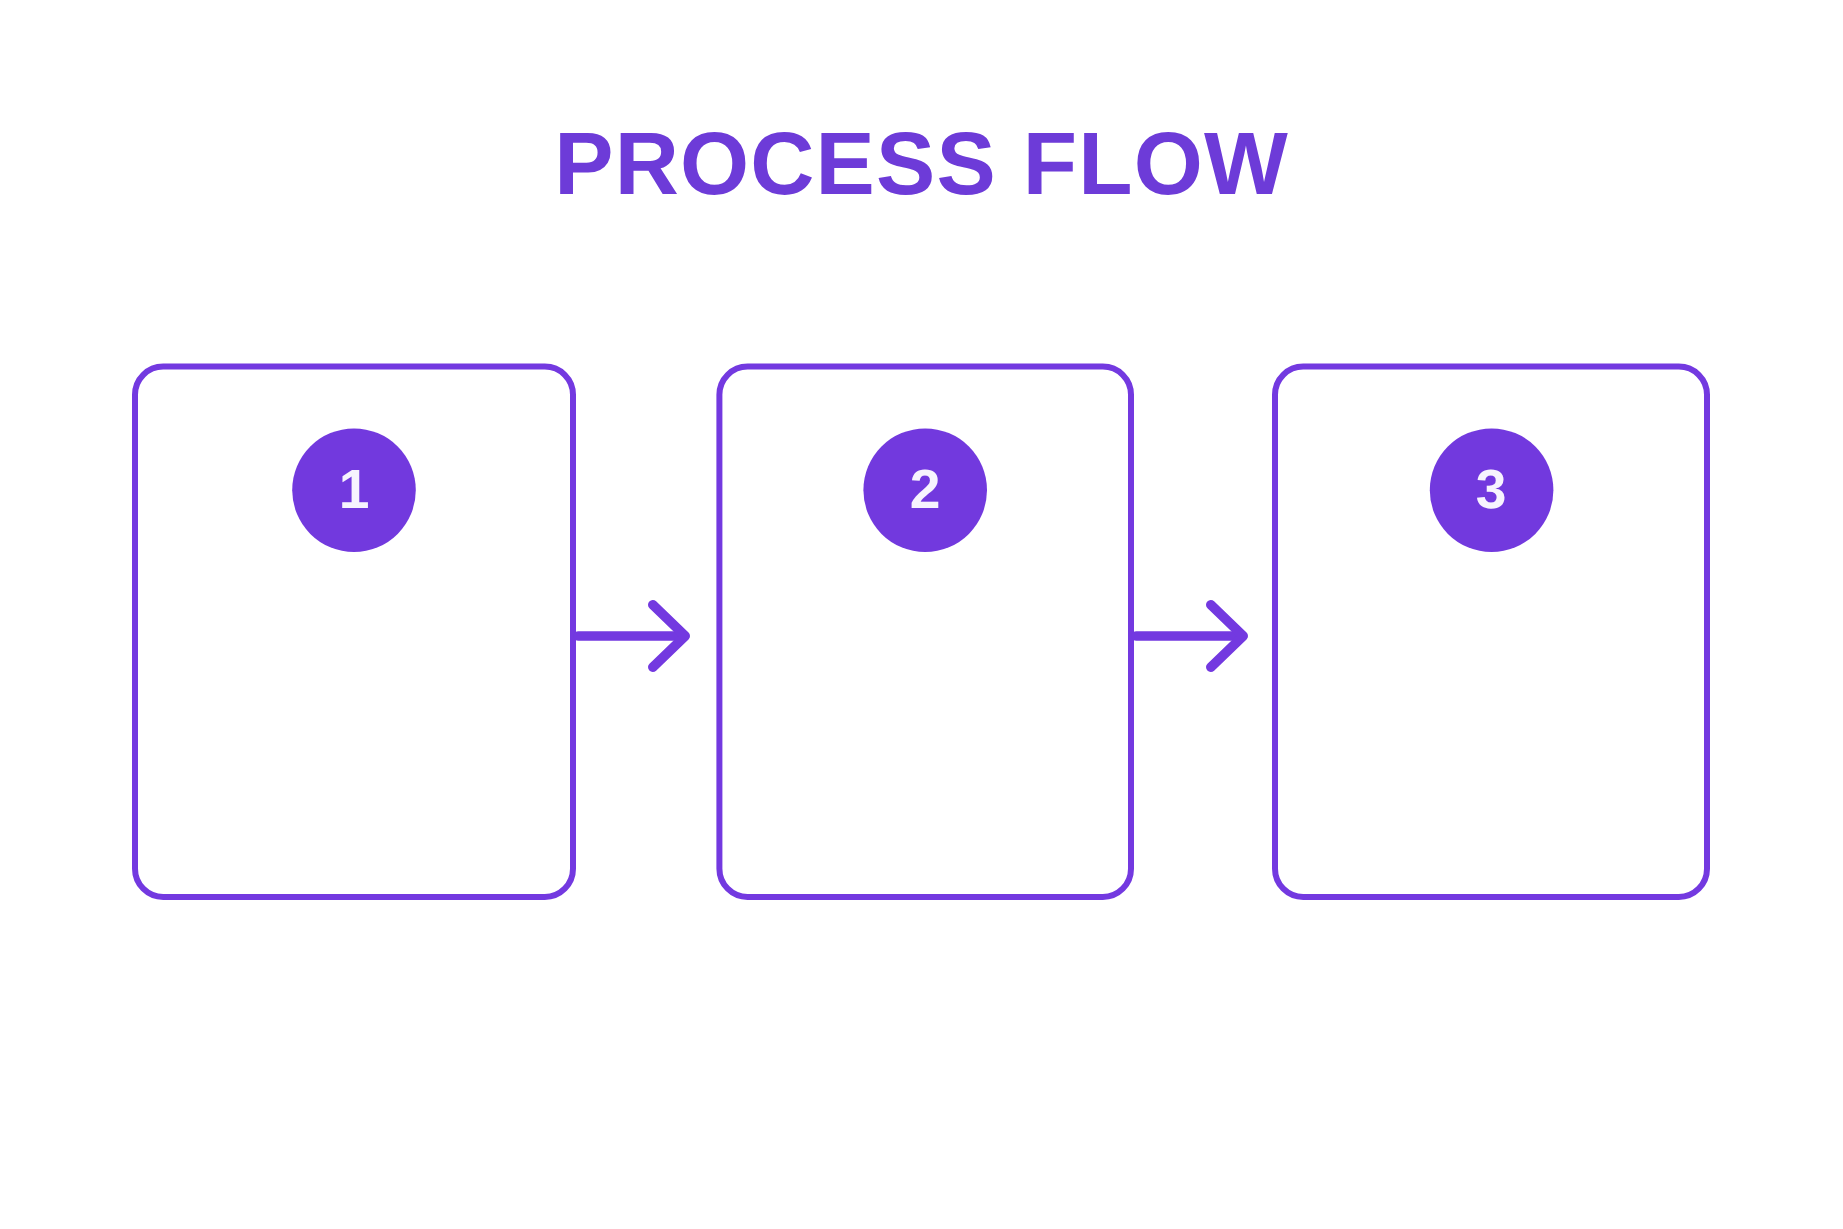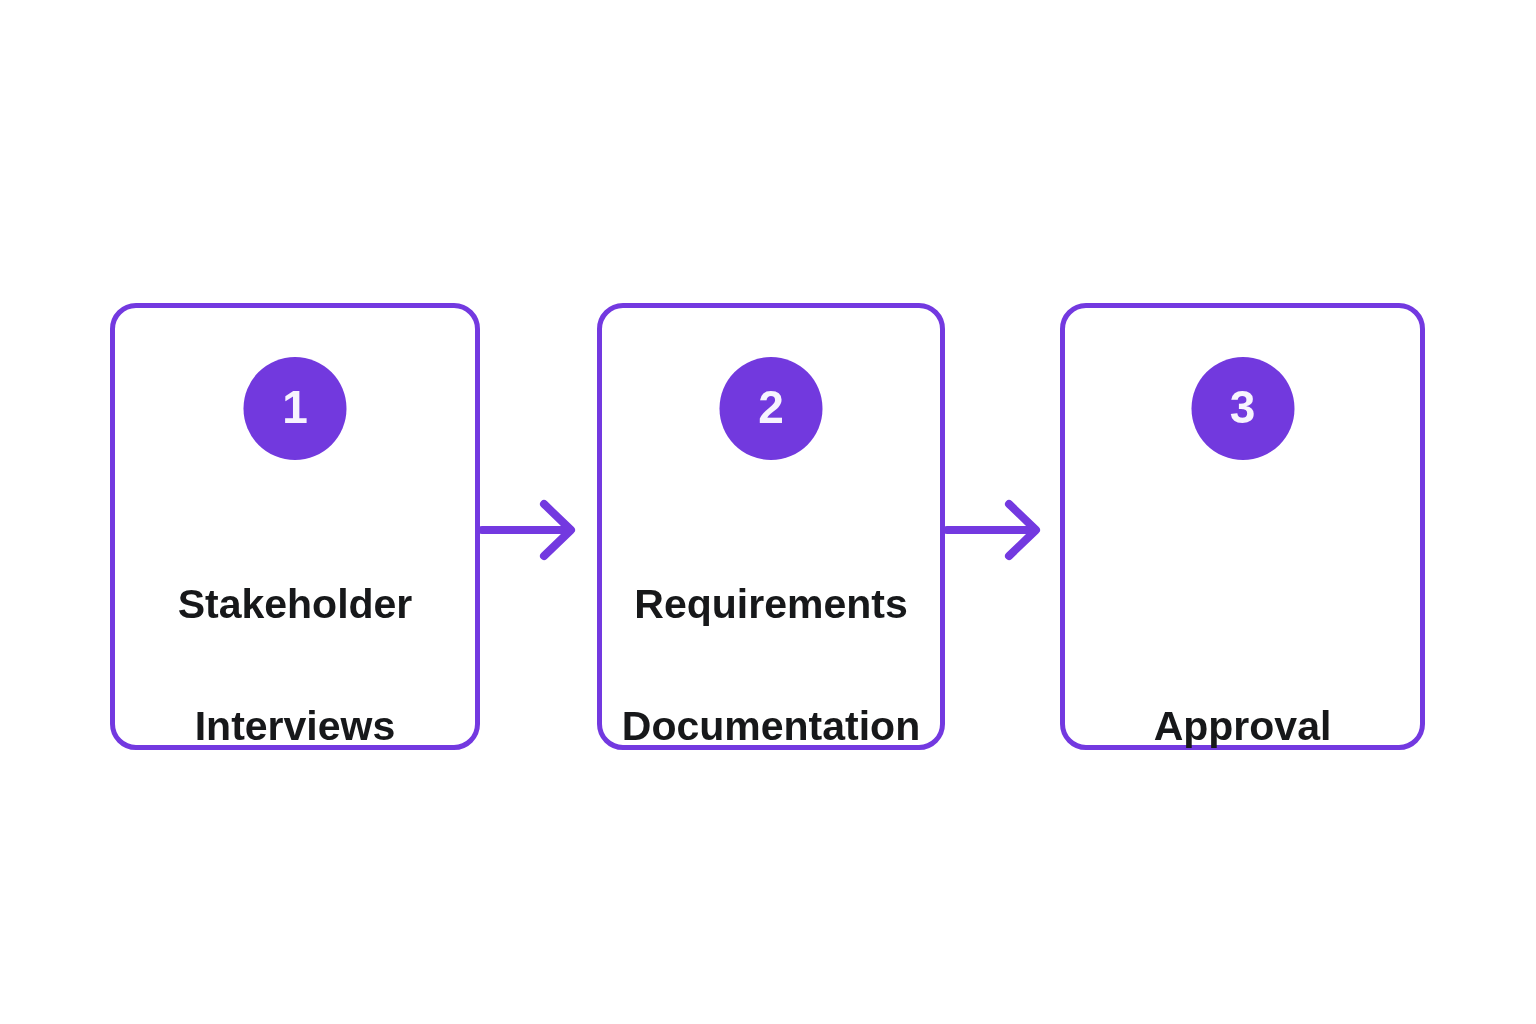--- a/index.html
+++ b/index.html
@@ -102,65 +102,57 @@
   }
   .flow-arrow.a1 { left: 478px; width: 100px; }
   .flow-arrow.a2 { left: 943px; width: 100px; }
   .flow-arrow svg { display: block; width: 100%; height: 100%; }
 </style>
 </head>
 <body>
 
 <div id="canvas">
 
+  <div class="title">PROCESS FLOW</div>
 
   <div class="flow-row">
 
     <div class="step-card c1">
       <div class="step-badge">
         <span class="step-badge-num">1</span>
-      </div>
-      <div class="step-label">
-        <span>Stakeholder</span><br>
-        <span>Interviews</span>
       </div>
     </div>
 
     <div class="flow-arrow a1">
       <svg viewBox="0 0 100 68" xmlns="http://www.w3.org/2000/svg" aria-hidden="true">
         <g fill="none" stroke="#7339e0" stroke-width="8" stroke-linecap="round" stroke-linejoin="round">
           <line x1="4" y1="34" x2="88" y2="34"></line>
           <polyline points="66,8 93,34 66,60"></polyline>
         </g>
       </svg>
     </div>
 
     <div class="step-card c2">
       <div class="step-badge">
         <span class="step-badge-num">2</span>
-      </div>
-      <div class="step-label">
-        <span>Requirements</span><br>
-        <span>Documentation</span>
       </div>
     </div>
 
     <div class="flow-arrow a2">
       <svg viewBox="0 0 100 68" xmlns="http://www.w3.org/2000/svg" aria-hidden="true">
         <g fill="none" stroke="#7339e0" stroke-width="8" stroke-linecap="round" stroke-linejoin="round">
           <line x1="4" y1="34" x2="88" y2="34"></line>
           <polyline points="66,8 93,34 66,60"></polyline>
         </g>
       </svg>
     </div>
 
     <div class="step-card c3">
       <div class="step-badge">
         <span class="step-badge-num">3</span>
       </div>
       <div class="step-label">
         <br>
-        <span>Approval</span>
       </div>
     </div>
 
   </div>
 </div>
 
 </body></html>

